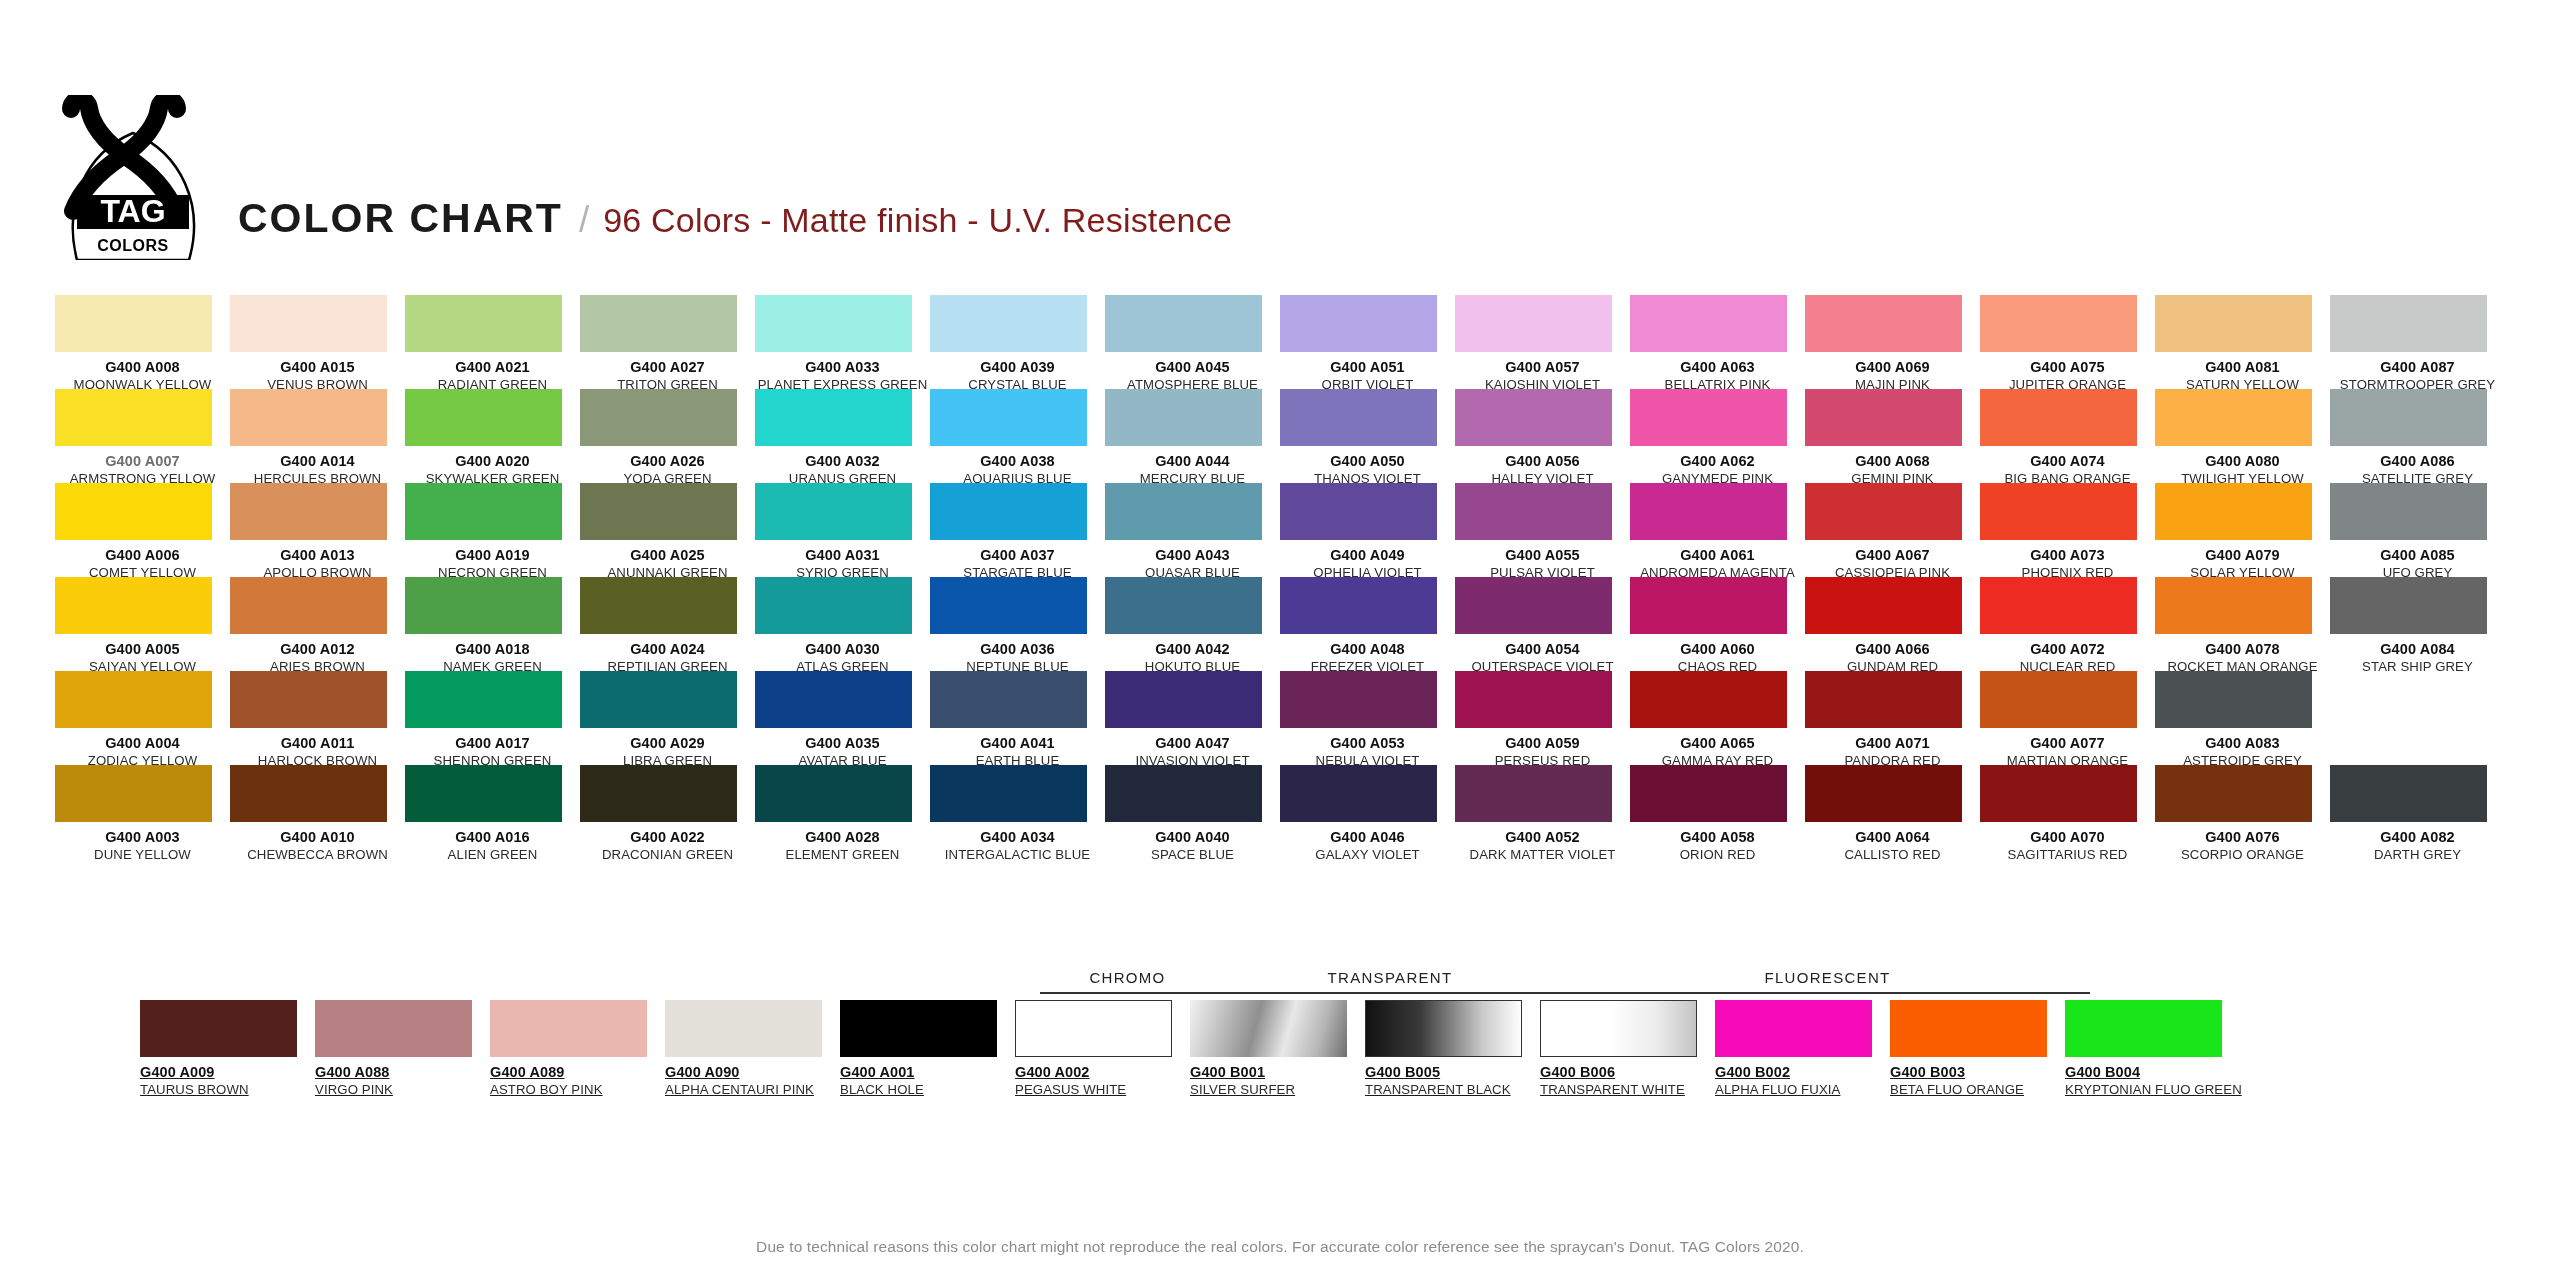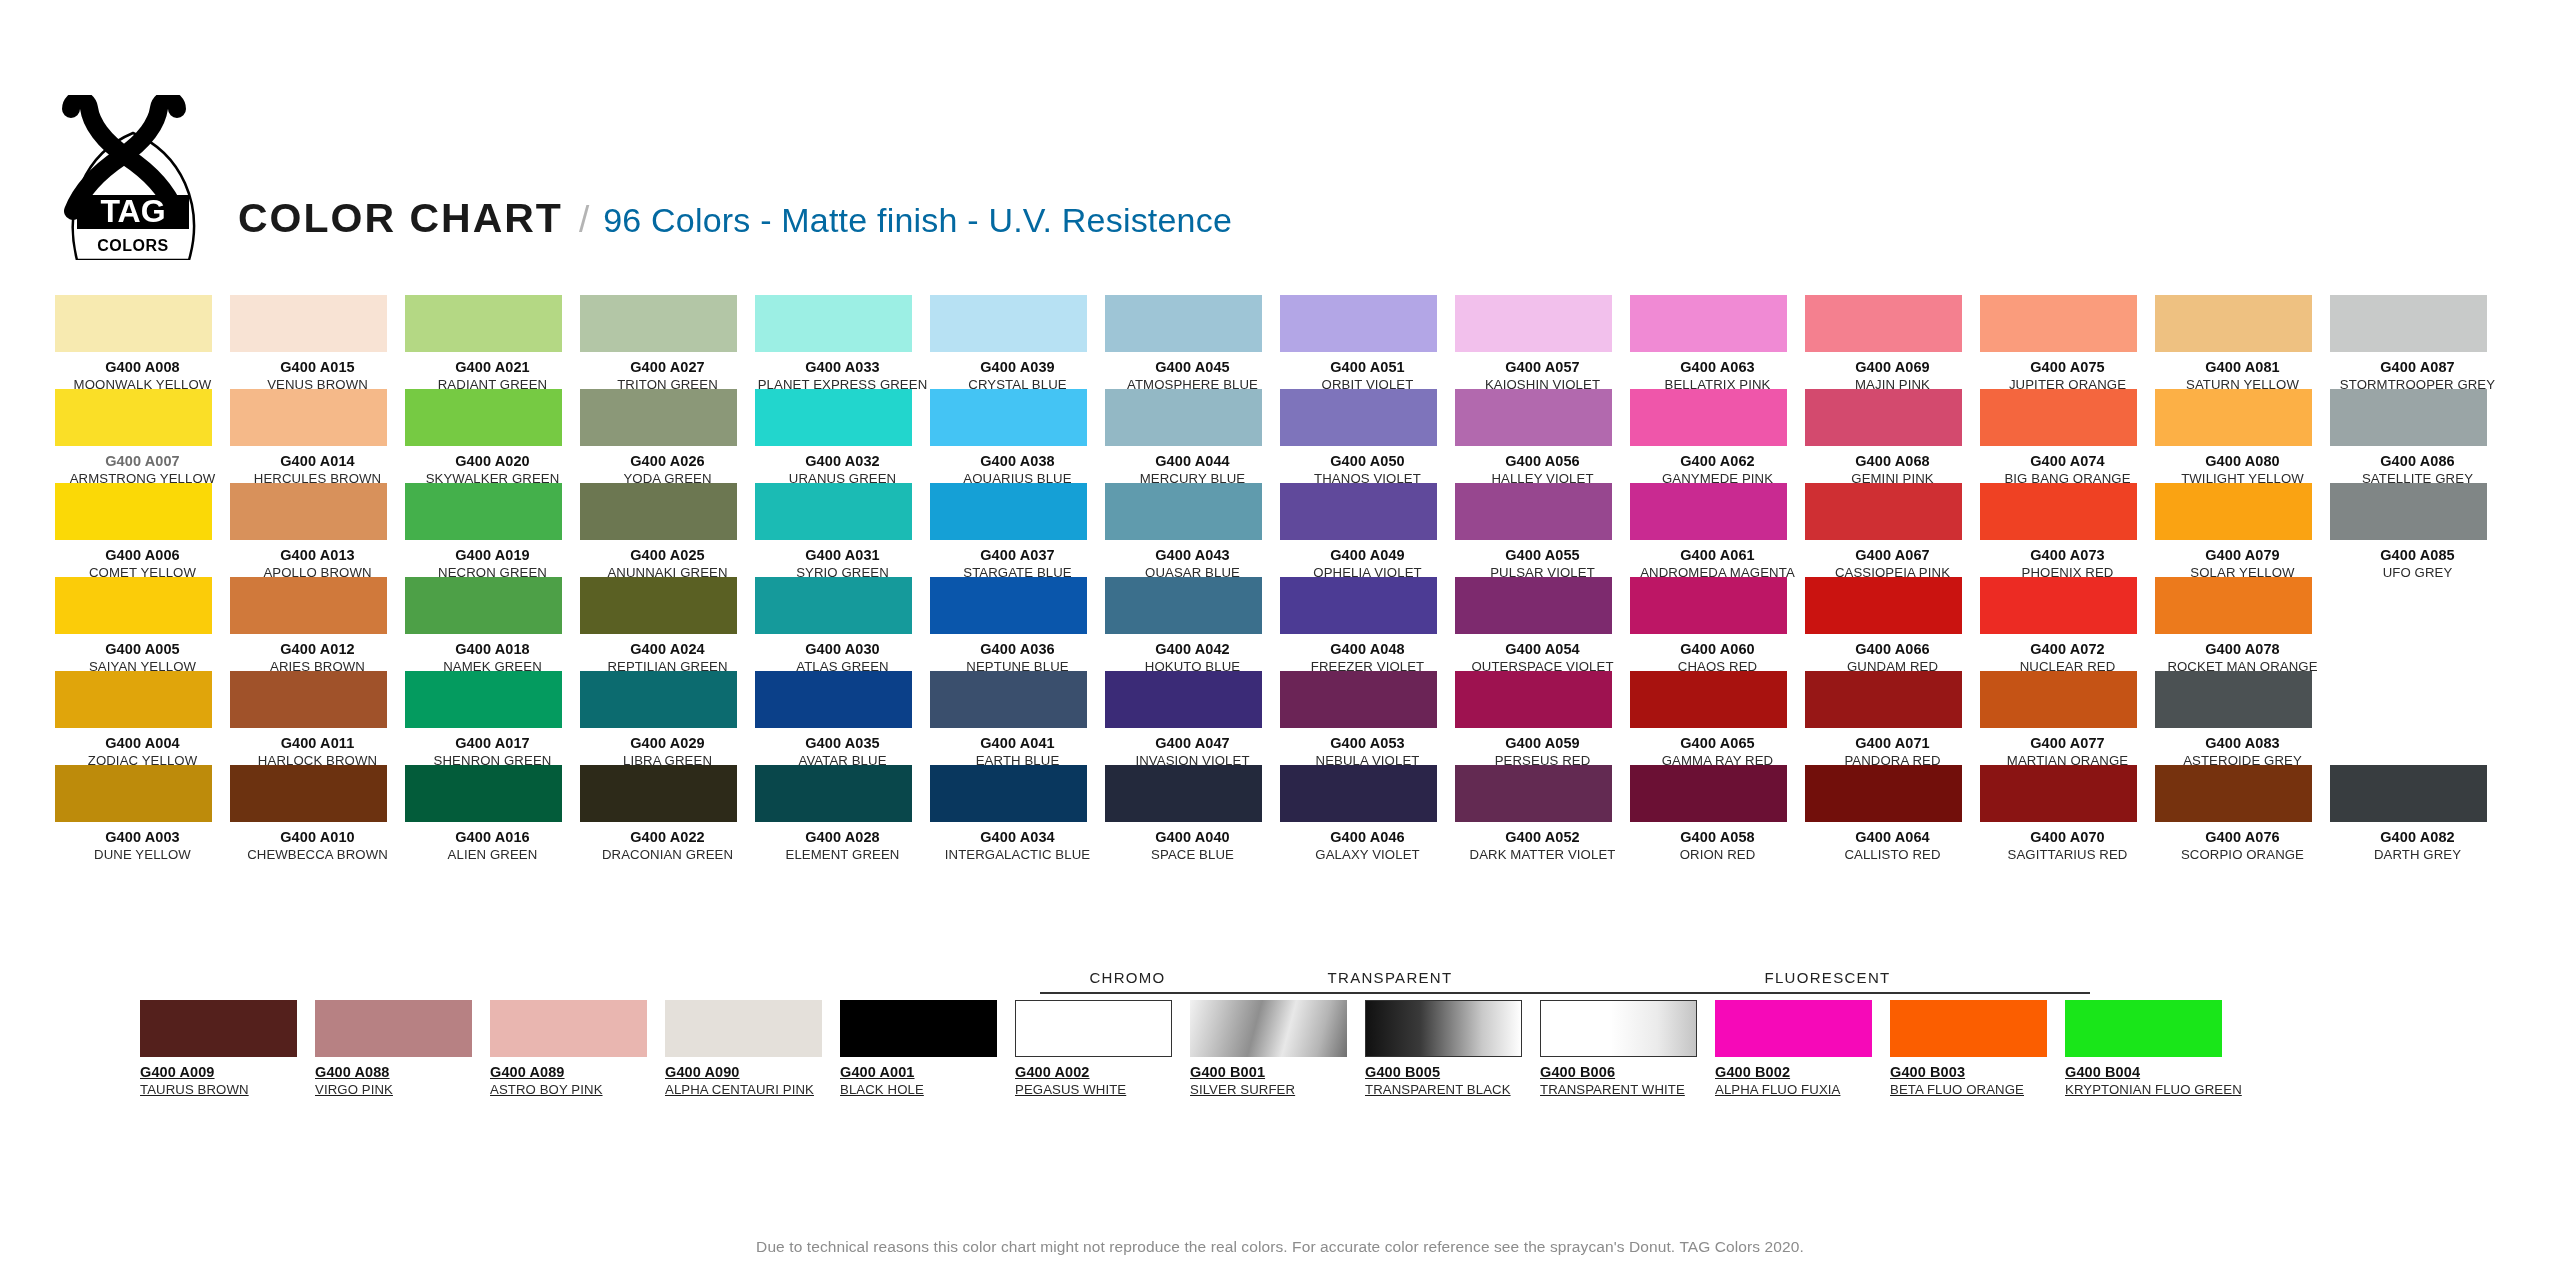--- a/index.html
+++ b/index.html
@@ -50,21 +50,21 @@
   #title-slash {
     font-size: 37px;
     font-weight: 300;
     color: #b4b4b4;
     margin: 0 14px 0 16px;
     line-height: 1;
   }
   #title-sub {
     font-size: 34px;
     font-weight: normal;
-    color: #0369a1;
+    color: #7f1d1d;
     letter-spacing: 0.2px;
     line-height: 1;
   }
 
   
   #grid {
     position: absolute;
     left: 55px;
     top: 295px;
     width: 2450px;
@@ -471,20 +471,25 @@
       <div class="cell">
         <div class="swatch" style="background: rgb(236, 43, 35);"></div>
         <div class="lbl-code">G400 A072</div>
         <div class="lbl-name">NUCLEAR RED</div>
       </div>
       <div class="cell">
         <div class="swatch" style="background: rgb(236, 122, 28);"></div>
         <div class="lbl-code">G400 A078</div>
         <div class="lbl-name">ROCKET MAN ORANGE</div>
       </div>
+      <div class="cell">
+        <div class="swatch" style="background: rgb(101, 101, 101);"></div>
+        <div class="lbl-code">G400 A084</div>
+        <div class="lbl-name">STAR SHIP GREY</div>
+      </div>
     </div>
     <div class="grid-row">
       <div class="cell">
         <div class="swatch" style="background: rgb(224, 165, 11);"></div>
         <div class="lbl-code">G400 A004</div>
         <div class="lbl-name">ZODIAC YELLOW</div>
       </div>
       <div class="cell">
         <div class="swatch" style="background: rgb(160, 82, 42);"></div>
         <div class="lbl-code">G400 A011</div>

